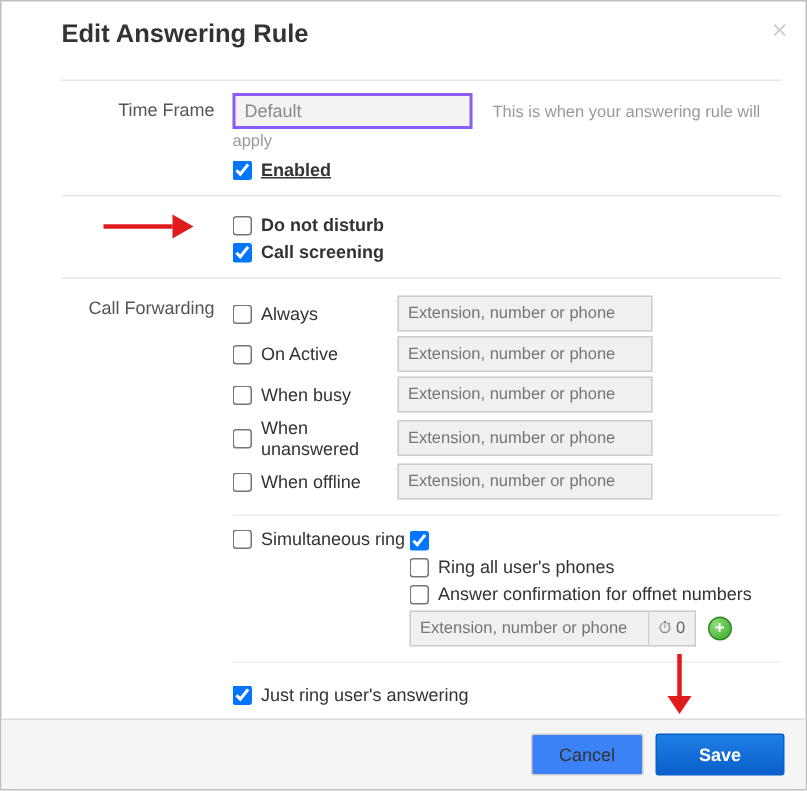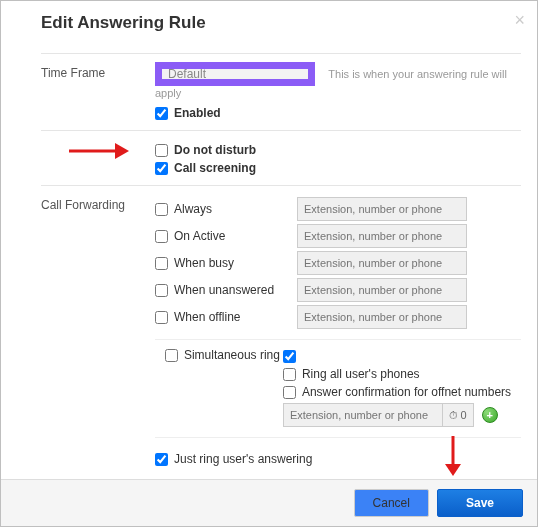--- a/index.html
+++ b/index.html
@@ -49,33 +49,33 @@
     border-top: 1px solid #e5e5e5;
     margin: 4px 0 8px 0;
   }
   .row {
     display: flex;
     align-items: flex-start;
     margin-bottom: 6px;
   }
   .label-col {
     width: 114px;
-    text-align: left;
+    text-align: right;
     padding-right: 12px;
     padding-top: 4px;
     color: #555;
     font-size: 12px;
     flex-shrink: 0;
   }
   .ctrl-col {
     flex: 1;
   }
   .text-input {
     background: #f3f3f3;
-    border: 7px solid #8b5cf6;
+    border: 2px solid #8b5cf6;
     padding: 4px 6px;
     font-size: 12px;
     color: #888;
     width: 160px;
     height: 24px;
   }
   .help {
     font-size: 11px;
     color: #999;
     margin-left: 10px;
@@ -91,21 +91,21 @@
     margin: 0 6px 0 0;
   }
   .chk-line label { cursor: default; }
   .chk-line .bold { font-weight: bold; }
   .fwd-row {
     display: flex;
     align-items: center;
     margin: 3px 0;
   }
   .fwd-chk {
-    width: 142px;
+    width: 110px;
     display: flex;
     align-items: center;
   }
   .fwd-chk input { margin: 0 6px 0 0; }
   .fwd-input {
     background: #f0f0f0;
     border: 1px solid #ccc;
     padding: 4px 6px;
     font-size: 11px;
     color: #999;
@@ -113,21 +113,20 @@
     height: 24px;
   }
   .sim-block {
     margin-top: 10px;
     border-top: 1px solid #eee;
     padding-top: 8px;
   }
   .sim-row {
     display: flex;
     align-items: flex-start;
-    justify-content: center;
   }
   .sim-left {
     width: 118px;
     display: flex;
     align-items: center;
   }
   .sim-left input { margin: 0 6px 0 0; }
   .sim-right .chk-line { margin: 2px 0 4px 0; }
   .sim-input-row {
     display: flex;
@@ -234,21 +233,21 @@
   </div>
 
   <div class="modal-body">
     <hr class="hr">
 
     <div class="row">
       <div class="label-col">Time Frame</div>
       <div class="ctrl-col">
         <input class="text-input" type="text" readonly="" value="Default" style="">
         <span class="help">This is when your answering rule will apply</span>
-        <div class="chk-line" style="margin-top:6px;">
+        <div class="chk-line" style="margin-top:6px;text-decoration:underline;">
           <input type="checkbox" checked="" style="">
           <label class="bold">Enabled</label>
         </div>
       </div>
     </div>
 
     <hr class="hr">
 
     <div class="row">
       <div class="label-col"></div>

